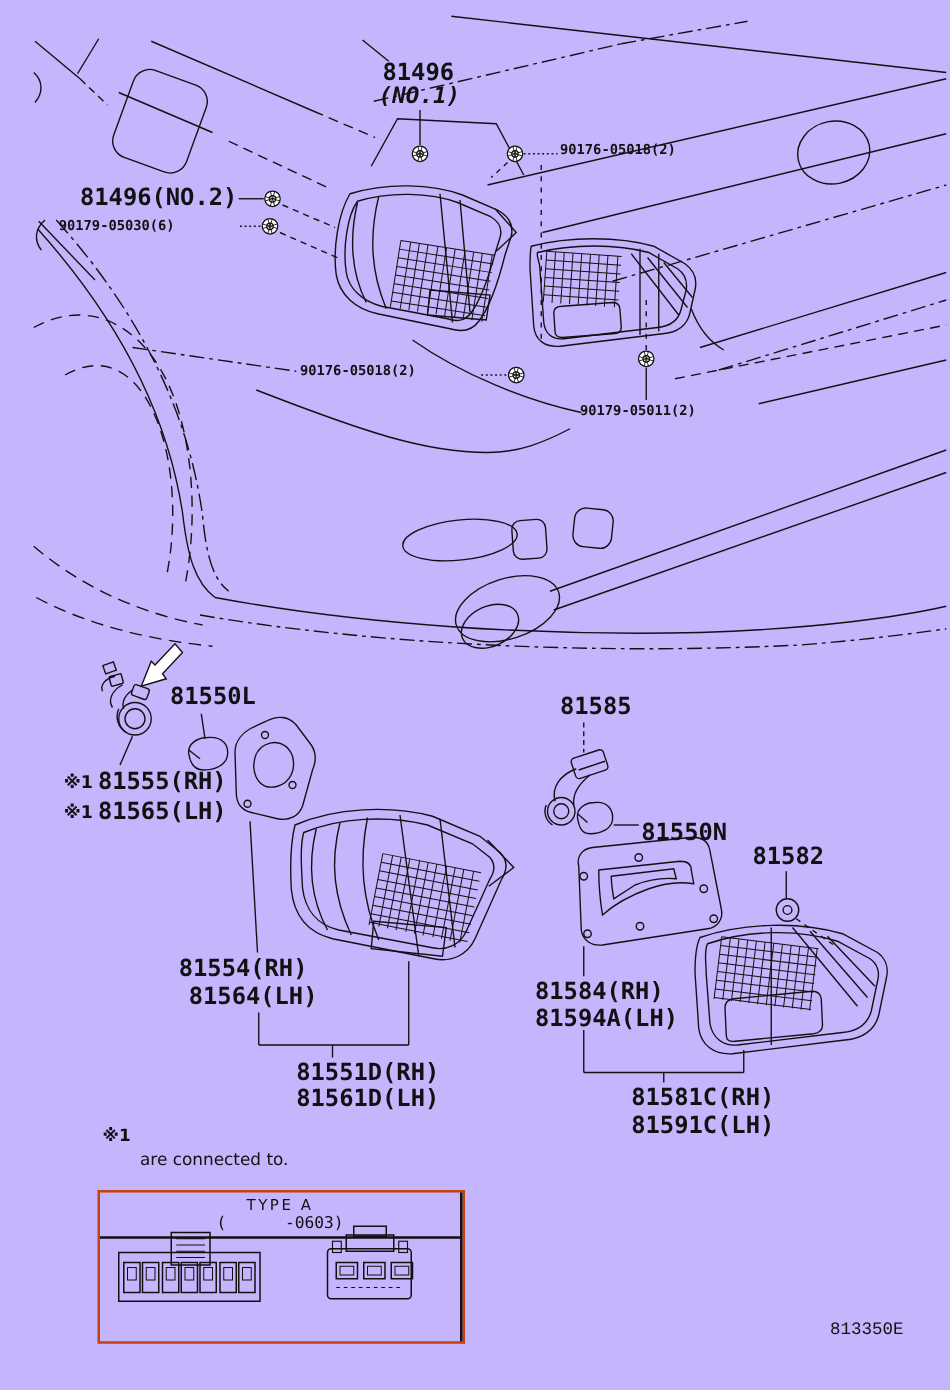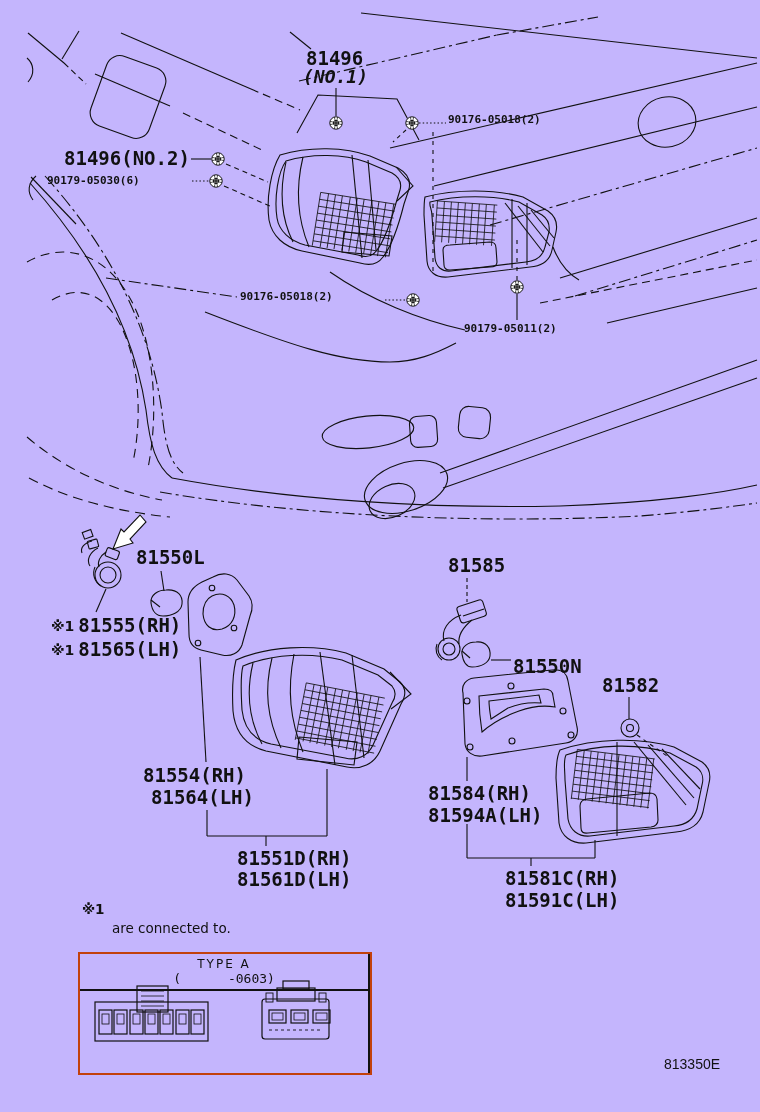--- a/index.html
+++ b/index.html
@@ -15,21 +15,21 @@
   .ref{font-family:"DejaVu Sans",sans-serif;font-weight:bold;font-size:14px;margin-top:3px;margin-right:4px;}
   .fnote{position:absolute;font-family:"DejaVu Sans",sans-serif;font-size:13.5px;color:#111;white-space:pre;}
   .ptable{position:absolute;left:78px;top:932px;width:294px;height:123px;border:2px solid #c2410c;
           display:flex;box-sizing:border-box;margin-top:20px;}
   .pcol{flex:1;display:flex;flex-direction:column;}
   .pcol.a{border-right:2px solid #111;}
   .phdr{height:37px;border-bottom:2px solid #111;text-align:center;padding-top:3px;box-sizing:border-box;}
   .tname{font-family:"DejaVu Sans",sans-serif;font-size:12px;letter-spacing:2px;color:#111;}
   .trange{font-family:"DejaVu Sans Mono",monospace;font-size:13px;white-space:pre;color:#111;}
   .pcell{flex:1;}
-  .doccode{position:absolute;left:664px;top:1056px;font-family:Liberation Sans, sans-serif;
+  .doccode{position:absolute;left:664px;top:1056px;font-family:Liberation Mono, monospace;
            font-size:14px;color:#111;}
 </style>
 </head>
 <body>
 
 <div class="canvas">
 
 <svg width="760" height="1112" viewBox="0 0 760 1112">
   <defs>
     <g id="screw" stroke="#111" fill="none">

